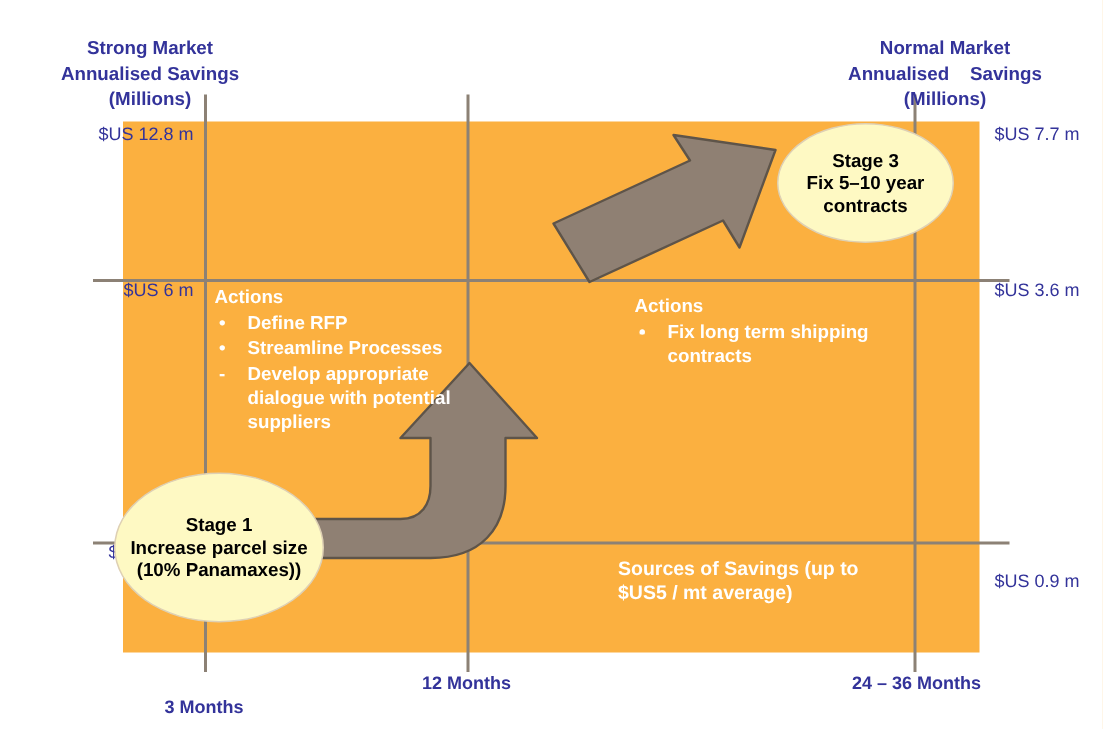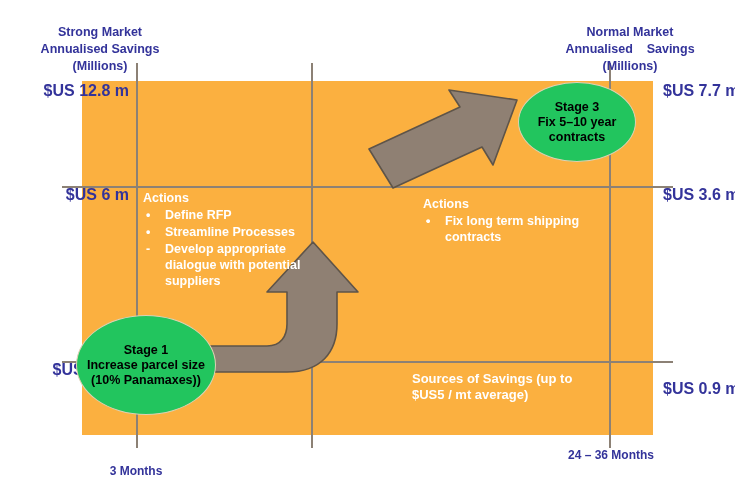--- a/index.html
+++ b/index.html
@@ -29,22 +29,22 @@
     text-align: center;
     white-space: pre;
   }
   #header-left  { left: 0px;   top: 24px; width: 200px; }
   #header-right { left: 530px; top: 24px; width: 200px; }
 
   
   .axis-value {
     position: absolute;
     color: #33339a;
-    font-weight: bold;
-    font-size: 16px;
+    font-weight: normal;
+    font-size: 12px;
     white-space: nowrap;
   }
   .axis-value.left  { right: 653px; }
   .axis-value.right { left: 663px; }
 
   #val-l-1 { top: 82px;  }
   #val-l-2 { top: 186px; }
   #val-l-3 { top: 361px; }
   #val-r-1 { top: 82px;  }
   #val-r-2 { top: 186px; }
@@ -99,21 +99,21 @@
   #grid-v-3 { left: 609px; }
 
   
   .arrow-svg { position: absolute; }
   #arrow-diagonal { left: 355px; top: 85px;  width: 172px; height: 110px; }
   #arrow-elbow    { left: 195px; top: 240px; width: 165px; height: 135px; }
 
   
   .stage {
     position: absolute;
-    background: #22c55e;
+    background: #fef9c3;
     border: 1px solid #ded0b4;
     border-radius: 50%;
     display: flex;
     align-items: center;
     justify-content: center;
     text-align: center;
     color: #000000;
     font-weight: bold;
     font-size: 12.5px;
     line-height: 15px;
@@ -194,20 +194,21 @@
 
   <div class="axis-value left" id="val-l-1">$US 12.8 m</div>
   <div class="axis-value left" id="val-l-2">$US 6 m</div>
   <div class="axis-value left" id="val-l-3">$US 1.5 m</div>
 
   <div class="axis-value right" id="val-r-1">$US 7.7 m</div>
   <div class="axis-value right" id="val-r-2">$US 3.6 m</div>
   <div class="axis-value right" id="val-r-3">$US 0.9 m</div>
 
   <div class="x-label" id="x-1">3 Months</div>
+  <div class="x-label" id="x-2">12 Months</div>
   <div class="x-label" id="x-3">24 – 36 Months</div>
 
   <div class="actions" id="actions-left">
     <div class="actions-title">Actions</div>
     <ul>
       <li>
         <span class="bullet">•</span>
         <span>Define RFP</span>
       </li>
       <li>

